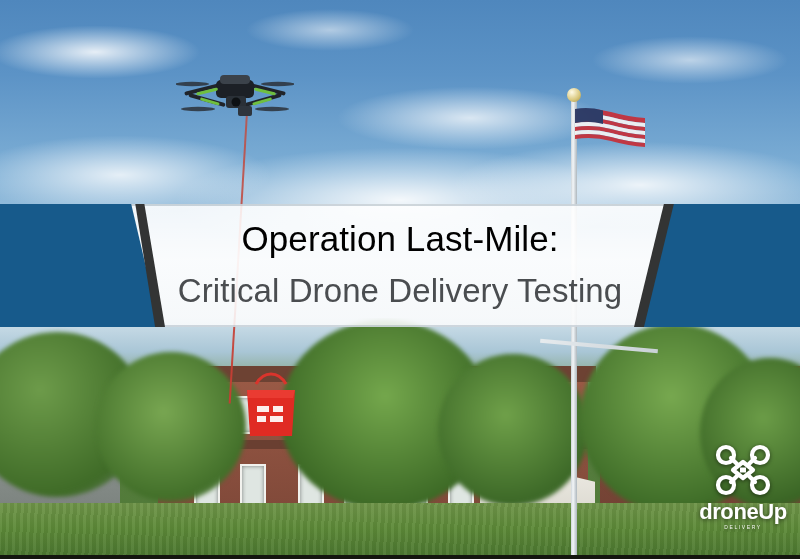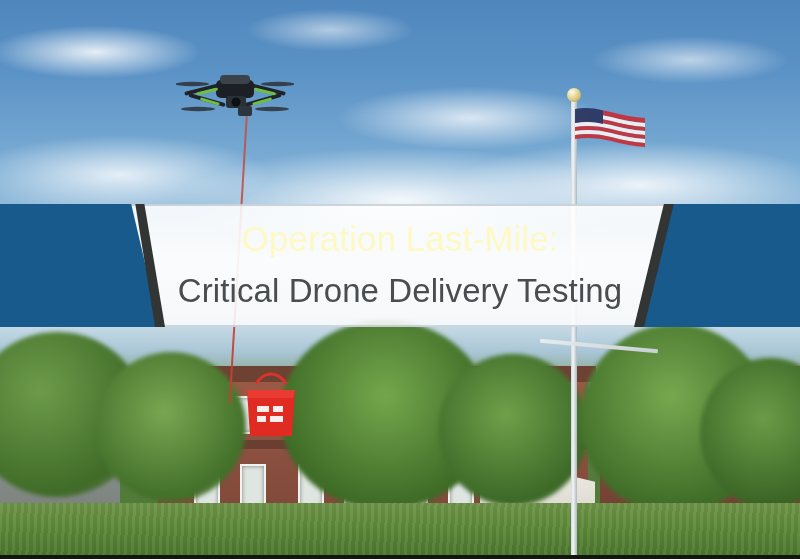--- a/index.html
+++ b/index.html
@@ -119,21 +119,21 @@
     position:absolute;left:634px;top:204px;width:166px;height:123px;
     background:#333434;
     clip-path:polygon(18% 0,24% 0,6% 100%,0 100%);
   }
 
   .title-wrap{
     position:absolute;left:0;top:204px;width:800px;height:123px;
     display:flex;flex-direction:column;align-items:center;justify-content:center;
   }
   .title-line1{
-    font-size:35px;font-weight:400;color:#fef9c3;letter-spacing:.1px;
+    font-size:35px;font-weight:400;color:#000000;letter-spacing:.1px;
     line-height:1.08;white-space:nowrap;
   }
   .title-line2{
     font-size:33px;font-weight:400;color:#4a4d50;letter-spacing:.1px;
     line-height:1.18;white-space:nowrap;margin-top:15px;
   }
 
   
   .logo{
     position:absolute;left:697px;top:443px;width:92px;height:100px;
@@ -257,15 +257,32 @@
   <div class="blue-left"></div>
   <div class="blue-left-edge"></div>
   <div class="blue-right"></div>
   <div class="blue-right-edge"></div>
 
   <div class="title-wrap">
     <div class="title-line1">Operation Last-Mile:</div>
     <div class="title-line2">Critical Drone Delivery Testing</div>
   </div>
 
+  <div class="logo">
+    <div class="logo-mark">
+      <svg viewBox="0 0 58 54" width="58" height="54">
+        <g fill="none" stroke="#ffffff" stroke-width="4.2" stroke-linecap="round" stroke-linejoin="round">
+          <path d="M12 4 A8 8 0 1 0 12 20 A8 8 0 1 0 12 4"></path>
+          <path d="M46 4 A8 8 0 1 1 46 20 A8 8 0 1 1 46 4"></path>
+          <path d="M12 34 A8 8 0 1 0 12 50 A8 8 0 1 0 12 34"></path>
+          <path d="M46 34 A8 8 0 1 1 46 50 A8 8 0 1 1 46 34"></path>
+          <path d="M17 15 L24 22 M41 15 L34 22 M17 39 L24 32 M41 39 L34 32"></path>
+          <path d="M29 19 L39 27 L29 35 L19 27 Z"></path>
+        </g>
+        <rect x="26" y="24.5" width="6" height="5" fill="#ffffff"></rect>
+      </svg>
+    </div>
+    <div class="logo-word">droneUp</div>
+    <div class="logo-sub">DELIVERY</div>
+  </div>
 
   <div class="bottom-border"></div>
 </div>
 
 </body></html>

